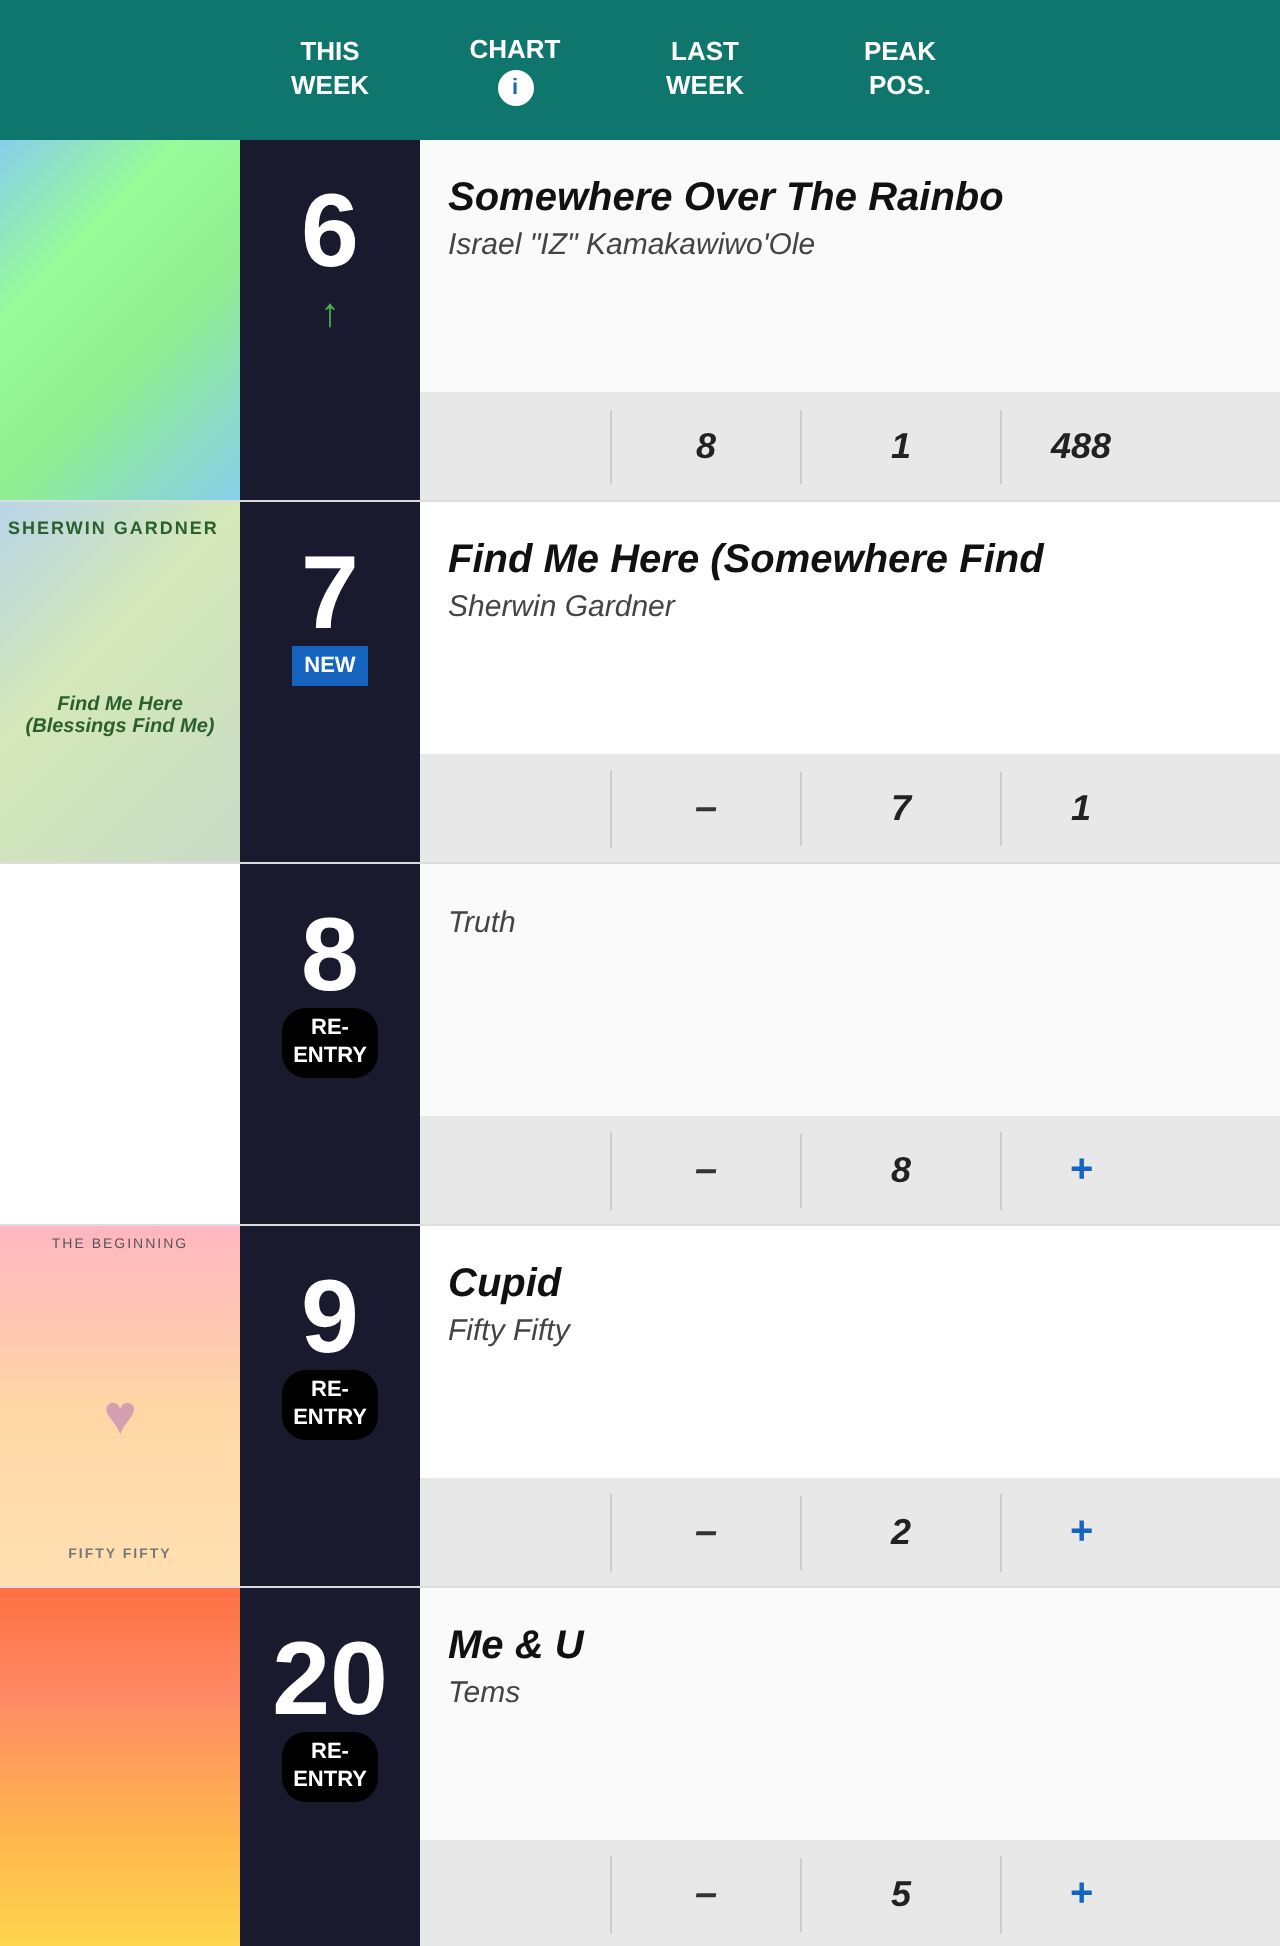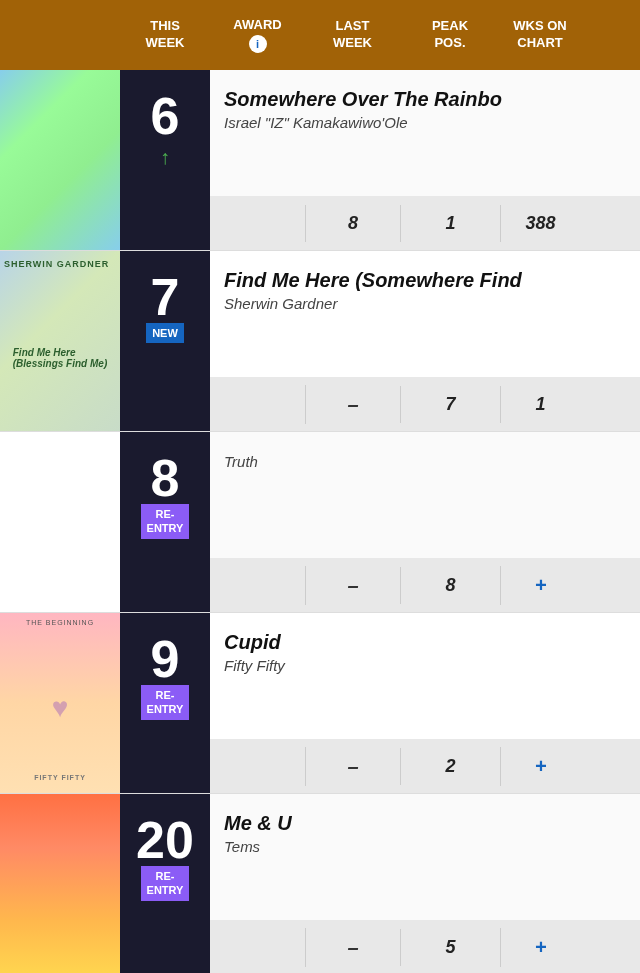--- a/index.html
+++ b/index.html
@@ -6,21 +6,21 @@
     body {
       width: 640px;
       min-height: 973px;
       font-family: Arial, Helvetica, sans-serif;
       background: #f0f0f0;
       overflow-x: hidden;
     }
 
     
     .chart-header {
-      background: #a16207;
+      background: #0f766e;
       display: grid;
       grid-template-columns: 120px 90px 95px 95px 100px 80px;
       color: white;
       font-size: 13px;
       font-weight: bold;
       text-align: center;
       padding: 12px 0;
       min-height: 70px;
       align-items: center;
     }
@@ -90,21 +90,22 @@
       font-weight: bold;
       text-align: center;
       padding: 3px 6px;
       margin-top: 0;
       line-height: 1.3;
     }
     .rank-badge.new-badge {
       background: #1565C0;
     }
     .rank-badge.reentry-badge {
-      background: #8b5cf6;
+      background: #000000;
+      border-radius: 12px;
     }
 
     .song-info-col {
       display: flex;
       flex-direction: column;
       font-style: italic;
     }
     .song-top {
       padding: 18px 14px 8px 14px;
       flex: 1;
@@ -194,55 +195,54 @@
       height: 100%;
     }
   </style>
 </head>
 <body>
 
 <div class="chart-header">
   <div></div>
   <div class="col-label">THIS<br>WEEK</div>
   <div class="award-col">
-    <span>AWARD</span>
+    <span>CHART</span>
     <span class="award-info">i</span>
   </div>
   <div class="col-label">LAST<br>WEEK</div>
   <div class="col-label">PEAK<br>POS.</div>
-  <div class="col-label">WKS ON<br>CHART</div>
 </div>
 
 <div class="chart-row">
   <div class="album-art">
     <div class="art-rainbow"></div>
   </div>
   <div class="rank-col">
     <div class="rank-number">6</div>
     <div class="rank-arrow">↑</div>
   </div>
   <div class="song-info-col">
     <div class="song-top">
       <div class="song-title">Somewhere Over The Rainbo</div>
       <div class="song-artist">Israel "IZ" Kamakawiwo'Ole</div>
     </div>
     <div class="song-stats">
       <div class="stat-cell"></div>
       <div class="stat-cell">8</div>
       <div class="stat-cell">1</div>
-      <div class="stat-cell">388</div>
+      <div class="stat-cell">488</div>
     </div>
   </div>
 </div>
 
 <div class="chart-row">
   <div class="album-art">
     <div class="art-findme">
       <span class="art-findme-text">SHERWIN GARDNER</span>
-      <div style="font-size:10px;color:#2c5f2e;font-style:italic;text-align:left;padding:4px;margin-top:34px;font-weight:bold;">Find Me Here<br>(Blessings Find Me)</div>
+      <div style="font-size:10px;color:#2c5f2e;font-style:italic;text-align:center;padding:4px;margin-top:34px;font-weight:bold;">Find Me Here<br>(Blessings Find Me)</div>
     </div>
   </div>
   <div class="rank-col">
     <div class="rank-number">7</div>
     <div class="rank-badge new-badge">NEW</div>
   </div>
   <div class="song-info-col">
     <div class="song-top">
       <div class="song-title">Find Me Here (Somewhere Find</div>
       <div class="song-artist">Sherwin Gardner</div>

